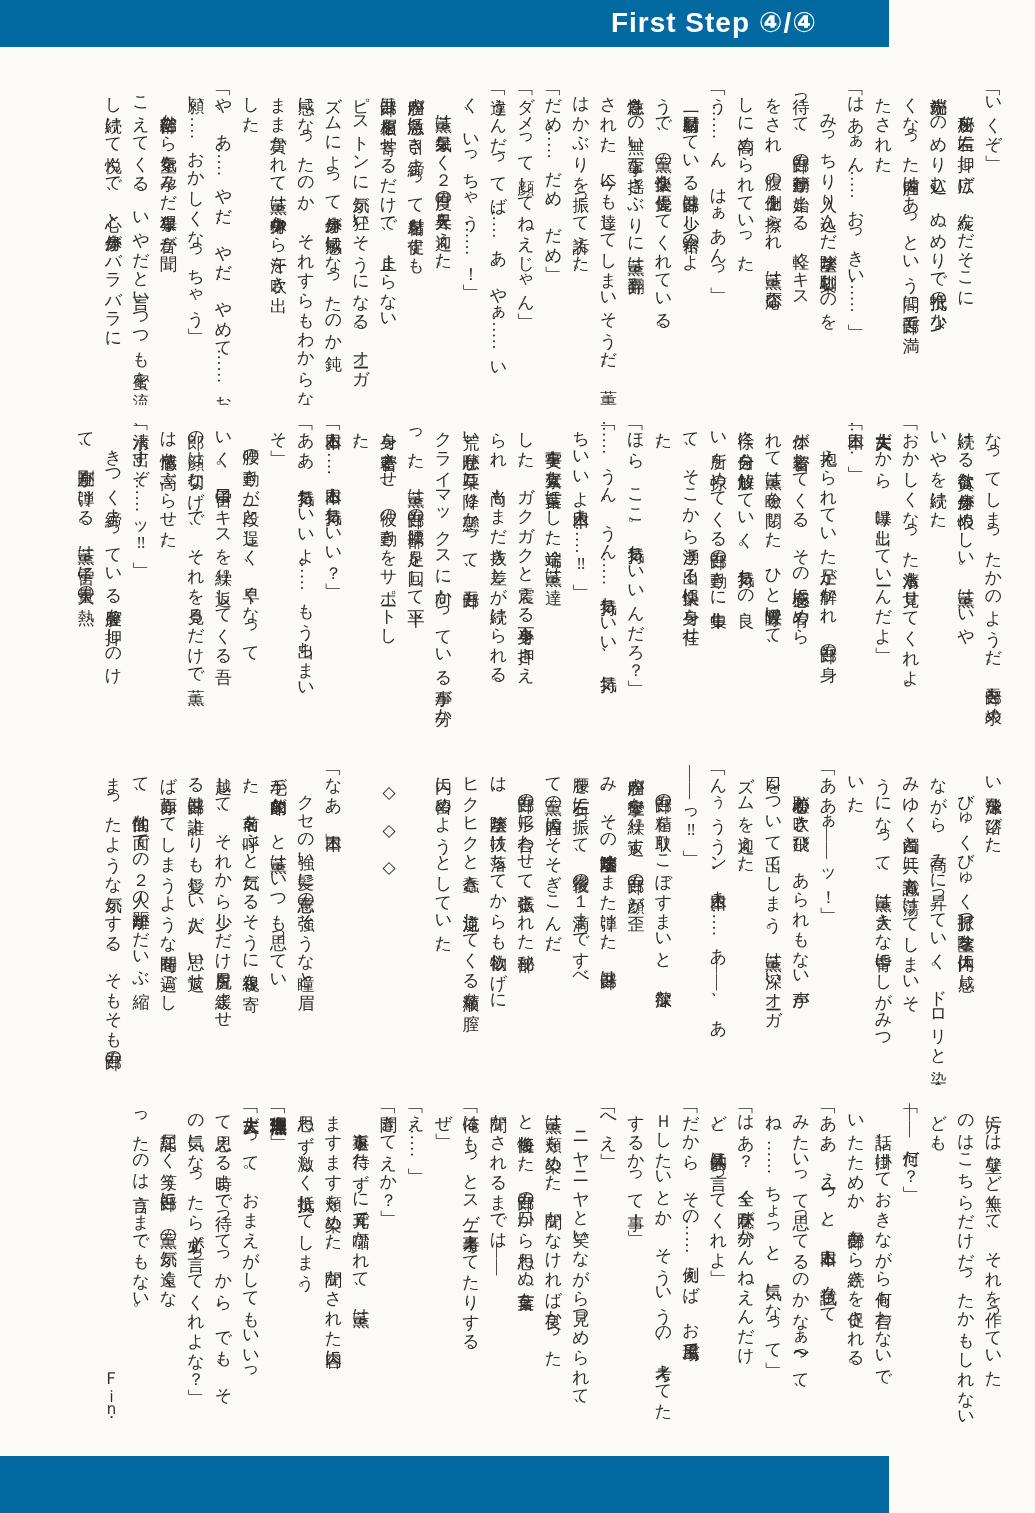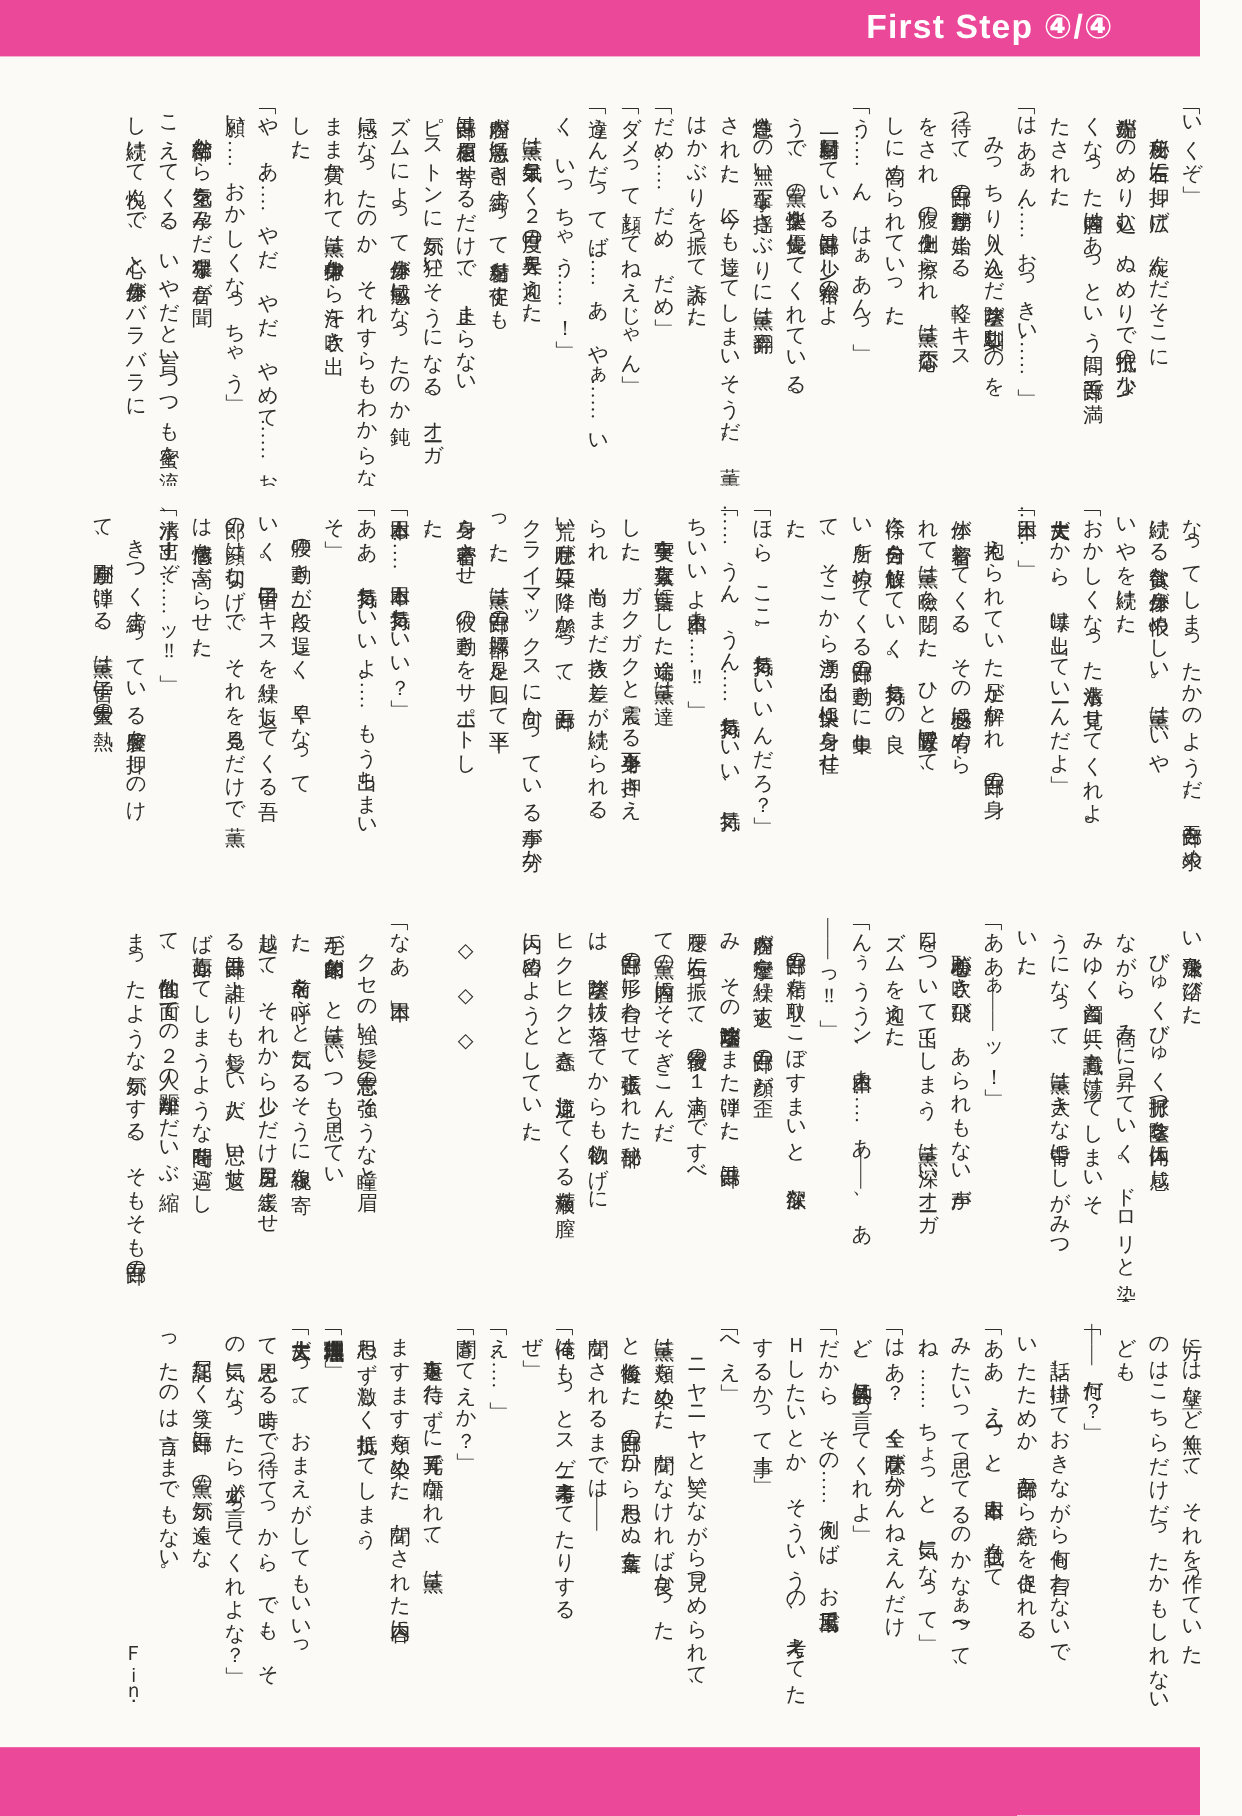--- a/index.html
+++ b/index.html
@@ -8,22 +8,22 @@
     width: 1035px;
     height: 1513px;
     position: relative;
     background: #fbfaf7;
     font-family: "Liberation Serif", "DejaVu Serif", serif;
     overflow: hidden;
   }
   .bar {
     position: absolute;
     left: 0;
-    width: 1000px;
-    background: #ec4899;
+    width: 889px;
+    background: #0369a1;
   }
   .header-bar { top: 0; height: 47px; }
   .footer-bar { top: 1456px; height: 57px; }
   .header-title {
     position: absolute;
     top: 6px;
     right: 72px;
     color: #ffffff;
     font-family: "Liberation Sans", "DejaVu Sans", sans-serif;
     font-size: 28px;

